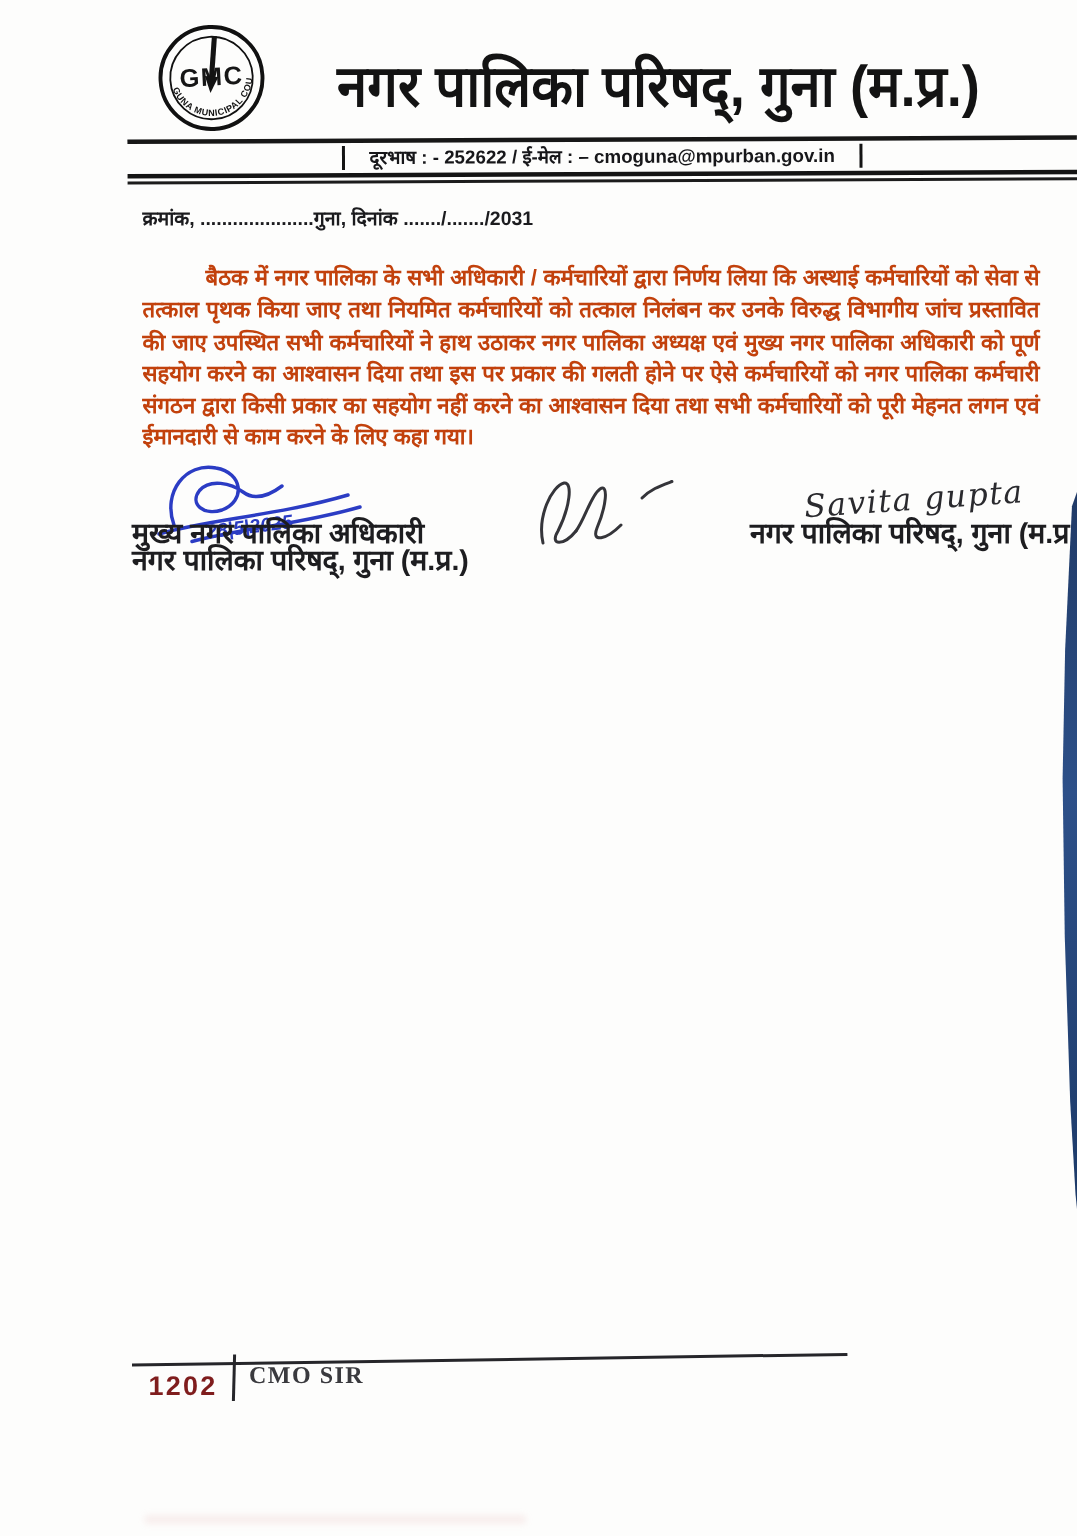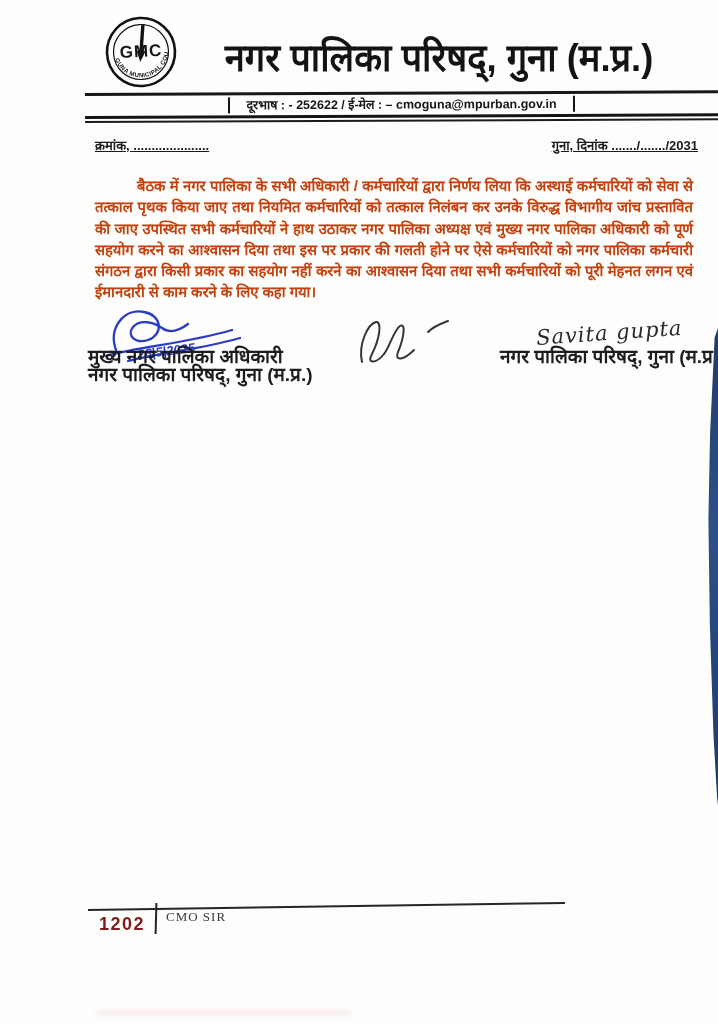--- a/index.html
+++ b/index.html
@@ -20,23 +20,23 @@
   .rule-top{height:2.6px; background:#171717;}
   .contact-row{display:flex; justify-content:center; padding:2px 0 1px 0;}
   .contact-box{
     border-left:2.4px solid #141414; border-right:2.4px solid #141414;
     padding:0 16px; font-size:12.5px; font-weight:700; color:#17171a; line-height:16px;
   }
   .rule-thick{height:3.2px; background:#141414; margin-top:1px;}
   .rule-thin{height:2px; background:#1c1c1c; margin-top:2.5px;}
   
   .ref-row{
-    position:absolute; left:95px; right:20px; top:136px;
-    display:flex; justify-content:space-between;
-    font-size:13px; font-weight:700; color:#1b1b1e;text-decoration:underline;
+    position:absolute; left:95px; right:40px; top:136px;
+    display:flex; 
+    font-size:13px; font-weight:700; color:#1b1b1e;
   }
   
   .body-par{
     position:absolute; left:95px; top:176px; width:598px;
     font-size:14.8px; line-height:21.3px; font-weight:600; color:#c2410c;
     text-align:justify; text-indent:42px;
   }
   
   .sig-col{position:absolute; text-align:center; font-weight:700; color:#1d1d20;}
   .sig-col .t{font-size:19px; line-height:18px; white-space:nowrap;}
@@ -63,21 +63,21 @@
     font-family:Liberation Sans, sans-serif;
     font-size:18px; font-weight:700; letter-spacing:1.5px; color:#7f1d1d;
   }
   .foot-bar{
     position:absolute; left:155px; top:903px; width:2.3px; height:31px;
     background:#26262a; transform:rotate(1.5deg);
   }
   .foot-note{
     position:absolute; left:166px; top:909px;
     font-family:"Liberation Serif","DejaVu Serif",serif;
-    font-size:13px; font-weight:400; letter-spacing:1px; color:#3a3a3e;
+    font-size:16px; font-weight:700; letter-spacing:1px; color:#3a3a3e;
   }
   
   .edge-strip{
     position:absolute; right:0; top:328px; width:12px; height:478px;
     background:linear-gradient(#203a66,#2d5089 42%,#1d3a68);
     clip-path:polygon(100% 0,72% 2%,34% 22%,20% 40%,32% 62%,62% 85%,92% 98%,100% 100%);
   }
   .smudge{
     position:absolute; left:96px; top:1010px; width:255px; height:6px;
     background:rgba(225,160,160,.16); filter:blur(2px); border-radius:3px;

